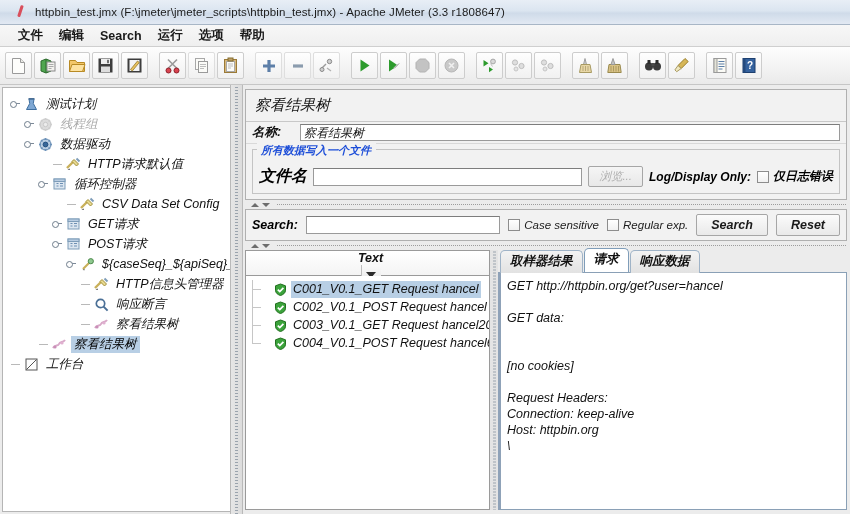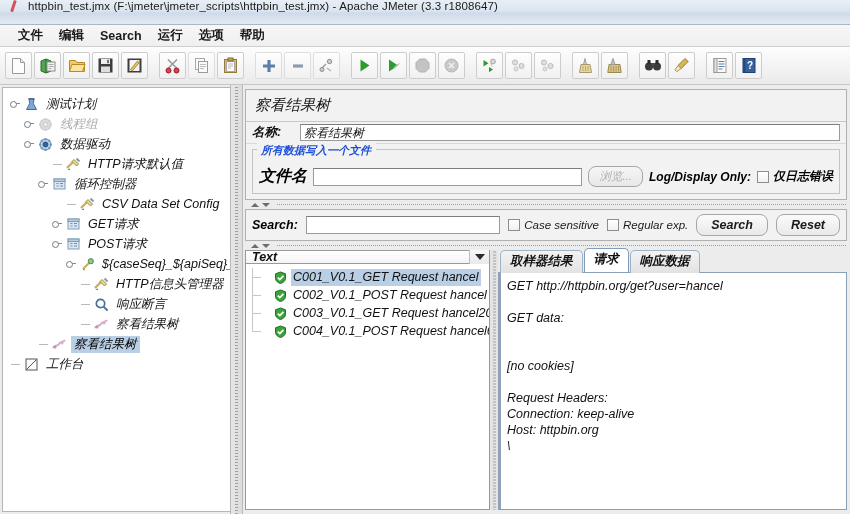--- a/index.html
+++ b/index.html
@@ -17,22 +17,22 @@
     background: #ececec;
     display: flex; flex-direction: column;
     box-sizing: border-box;
   }
 
   
   .titlebar {
     height: 24px;
     background: linear-gradient(180deg, #e8eef6 0%, #dbe5f0 45%, #cfdbe9 55%, #e2e9f3 100%);
     border-bottom: 1px solid #a8b6c6;
-    display: flex; align-items: flex-start;
-    padding-left: 6px;
+    display: flex; align-items: center;
+    padding-left: 13px;
     flex: 0 0 auto;
   }
   .title-icon {
     width: 14px; height: 14px;
     position: relative;
     margin-right: 8px;
     flex: 0 0 auto;
   }
   .title-icon::before {
     content: "";
@@ -266,21 +266,21 @@
     padding: 1px 2px 1px 2px;
   }
   .fs-row .fs-lbl {
     font-weight: bold;
     font-size: 16px;
     flex: 0 0 auto;
   }
   .jbtn {
     border: 1px solid #a6a6a6;
     background: linear-gradient(180deg,#fbfbfb 0%, #e9e9e9 100%);
-    border-radius: 8px;
+    border-radius: 2px;
     font-size: 11.5px;
     padding: 2px 10px;
     min-height: 18px;
     cursor: default;
     color: #1a1a1a;
     box-sizing: border-box;
     white-space: nowrap;
   }
   .jbtn.disabled { color:#b0b0b0; background:linear-gradient(180deg,#f5f5f5,#e8e8e8); }
   .lbl-inline { font-weight: bold; font-size:12px; white-space:nowrap; }
@@ -343,30 +343,31 @@
     min-height: 0;
     margin: 0 1px 2px 2px;
   }
   .list-pane {
     width: 245px;
     flex: 0 0 auto;
     display: flex; flex-direction: column;
     min-width: 0;
   }
   .combo {
-    height: 14px;
+    height: 26px;
     border: 1px solid #9a9a9a;
     background: linear-gradient(180deg,#ffffff 0%,#f4f4f4 100%);
     display: flex; align-items: center;
     padding-left: 6px;
     font-size: 12.5px;
     font-weight: bold;
     color: #111;
     box-sizing: border-box;
     cursor: default;
+    flex-direction: column;
   }
   .combo .combo-val { flex:1 1 auto; }
   .combo-arrow-btn {
     width: 19px; height: 19px;
     border-left: 1px solid #bdbdbd;
     background: linear-gradient(180deg,#fafafa,#e6e6e6);
     display:flex;align-items:center;justify-content:center;
     flex:0 0 auto;
   }
   .arrow-dn {

